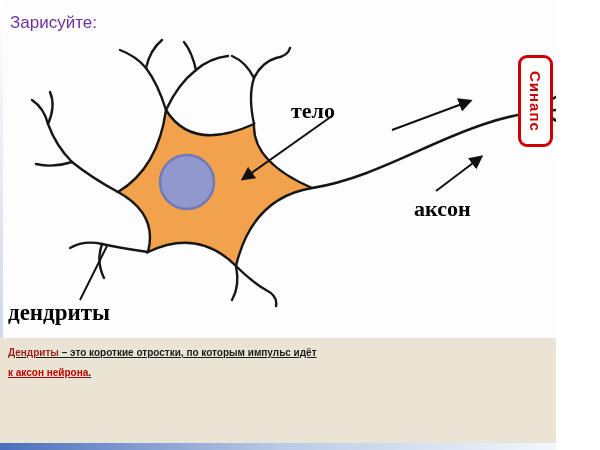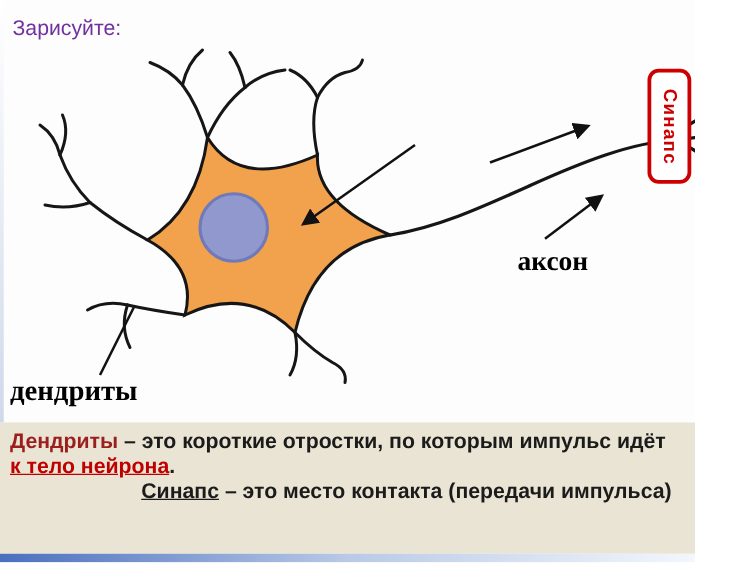--- a/index.html
+++ b/index.html
@@ -14,21 +14,21 @@
   .lbl-body{left:291px;top:98px;}
   .lbl-axon{left:414px;top:196px;}
   .lbl-dendrites{left:8px;top:300px;font-size:23px;}
   .synapse-box{position:absolute;right:3px;top:55px;width:29px;height:86px;
        border:3px solid #cc0000;border-radius:9px;background:#fff;
        display:flex;align-items:center;justify-content:center;}
   .synapse-box span{writing-mode:vertical-rl;text-orientation:mixed;
        font-weight:700;font-size:15px;color:#cc0000;letter-spacing:1px;}
   .desc{position:absolute;left:0;right:0;top:338px;bottom:7px;background:#e9e4d3;
         padding:5px 8px 0 8px;box-sizing:border-box;}
-  .desc p{margin:0;font-weight:700;font-size:17px;line-height:20px;color:#1b1b1b;}
+  .desc p{margin:0;font-weight:700;font-size:10px;line-height:20px;color:#1b1b1b;text-decoration:underline;}
   .term-red{color:#9b1f1f;}
   .red-link{color:#c00000;text-decoration:underline;}
   .term-underline{text-decoration:underline;}
   .indent{padding-left:105px;}
   .bottom-bar{position:absolute;left:0;right:0;bottom:0;height:7px;
         background:linear-gradient(to right,#4a6fbe,#b9c9e6 50%,#f3f7fc);}
   .left-strip{position:absolute;left:0;top:0;width:3px;height:338px;
         background:linear-gradient(#ffffff,#cfd9ea);}
 </style>
 </head>
@@ -82,26 +82,26 @@
     </g>
 
     <g stroke="#111" stroke-width="2" fill="none">
       <path d="M392,130 L470,101" marker-end="url(#arr)"></path>
       <path d="M332,116 L243,179" marker-end="url(#arr)"></path>
       <path d="M436,191 L481,157" marker-end="url(#arr)"></path>
       <path d="M80,300 L107,246"></path>
     </g>
   </svg>
 
+  <div class="lbl lbl-body">тело</div>
   <div class="lbl lbl-axon">аксон</div>
   <div class="lbl lbl-dendrites">дендриты</div>
 
   <div class="synapse-box">
     <span>Синапс</span>
   </div>
 
   <div class="desc">
-    <p><span class="term-red">Дендриты</span><span> – это короткие отростки, по которым импульс идёт</span><br><span class="red-link">к тело нейрона</span><span>.</span></p>
-    <p class="indent"><span class="term-underline">Синапс</span><span> – это место контакта (передачи импульса)</span></p>
+    <p><span class="term-red">Дендриты</span><span> – это короткие отростки, по которым импульс идёт</span><br><span class="red-link">к аксон нейрона</span><span>.</span></p>
   </div>
 
   <div class="bottom-bar"></div>
 </div>
 
 </body></html>

